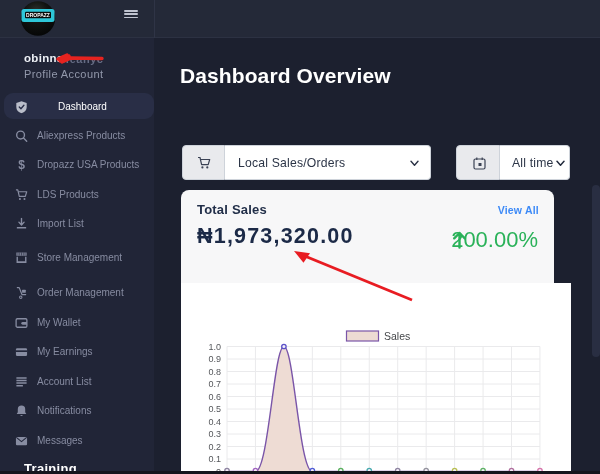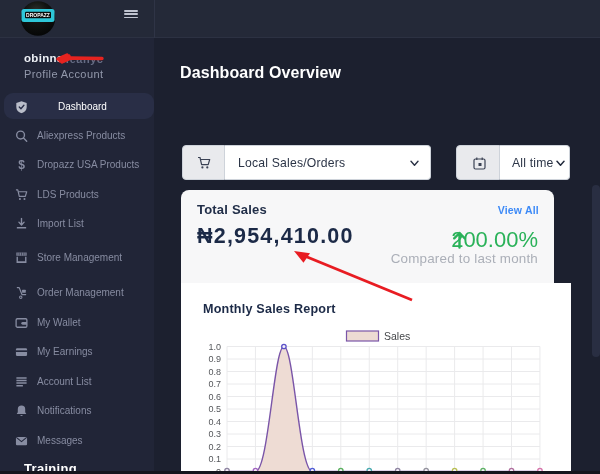--- a/index.html
+++ b/index.html
@@ -16,21 +16,21 @@
   #profacct{left:24px;top:68px;font-size:11px;color:#9298ab;letter-spacing:.4px;}
   #activerow{left:4px;top:93px;width:150px;height:26px;background:#292e46;border-radius:9px;}
   .mi{left:0;width:154px;height:26px;}
   .mi .ic{position:absolute;left:15px;top:50%;transform:translateY(-50%);width:13px;height:13px;}
   .mi .tx{position:absolute;left:37px;top:50%;transform:translateY(-50%);
           font-size:10px;color:#878ca1;letter-spacing:0;white-space:nowrap;}
   .mi.act .tx{color:#fff;font-weight:normal;padding-left:21px;}
   #training{left:24px;top:461px;font-size:13px;font-weight:bold;color:#fff;letter-spacing:.3px;}
   
   #main{left:154px;top:38px;width:446px;height:436px;background:#1c202f;}
-  #ovh{left:180px;top:64px;font-size:16px;font-weight:bold;color:#fff;letter-spacing:.1px;}
+  #ovh{left:180px;top:64px;font-size:21px;font-weight:bold;color:#fff;letter-spacing:.1px;}
   
   .addon{top:145px;height:35px;background:#e9eaed;border:1px solid #ced3da;box-sizing:border-box;border-radius:4px 0 0 4px;}
   .sel{top:145px;height:35px;background:#fff;border:1px solid #ced3da;border-left:none;border-radius:0 4px 4px 0;box-sizing:border-box;}
   .seltx{font-size:12.2px;color:#2c3547;font-weight:500;letter-spacing:.2px;position:absolute;top:50%;transform:translateY(-50%);}
   
   #card1{left:181px;top:190px;width:362px;height:93px;background:#f7f7f8;border-radius:8px 8px 0 0;padding-left:11px;}
   #card2{left:181px;top:283px;width:390px;height:191px;background:#ffffff;}
   #tsales{left:16px;top:12px;font-size:13px;font-weight:bold;color:#222f49;letter-spacing:.2px;}
   #viewall{right:15px;top:14px;font-size:10.5px;font-weight:bold;color:#3d8af7;letter-spacing:.2px;}
   #amount{left:16px;top:34px;font-size:21.5px;font-weight:bold;color:#1c2a47;letter-spacing:1.2px;}
@@ -187,29 +187,27 @@
 <div class="abs sel" style="left:500px;width:70px;">
   <span class="seltx" style="left:12px;">All time</span>
   <svg style="position:absolute;right:4px;top:14px" width="9" height="7" viewBox="0 0 10 8">
     <path d="M1 1.5 L5 6 L9 1.5" stroke="#222a3c" stroke-width="1.7" fill="none" stroke-linecap="round" stroke-linejoin="round"></path>
   </svg>
 </div>
 
 <div class="abs" id="card1">
   <div class="abs" id="tsales">Total Sales</div>
   <div class="abs" id="viewall">View All</div>
-  <div class="abs" id="amount">₦2,954,410.00</div>
+  <div class="abs" id="amount">₦1,973,320.00</div>
   <div class="abs" id="pct">200.00%</div>
   <svg class="abs" style="left:271px;top:40px" width="15" height="19" viewBox="0 0 15 19">
     <path d="M7.5 17.5 V3 M2.2 8.3 L7.5 3 L12.8 8.3" stroke="#2ab259" stroke-width="2.4" fill="none" stroke-linecap="round" stroke-linejoin="round"></path>
   </svg>
-  <div class="abs" id="cmp">Compared to last month</div>
 </div>
 <div class="abs" id="card2">
-  <div class="abs" id="msr">Monthly Sales Report</div>
   <svg class="abs" style="left:0;top:0" width="390" height="191" viewBox="0 0 390 191" id="chart">
       <line x1="46" x2="358.95" y1="63.5" y2="63.5" stroke="#eaeaec" stroke-width="1"></line>
       <line x1="46" x2="358.95" y1="76" y2="76" stroke="#eaeaec" stroke-width="1"></line>
       <line x1="46" x2="358.95" y1="88.5" y2="88.5" stroke="#eaeaec" stroke-width="1"></line>
       <line x1="46" x2="358.95" y1="101" y2="101" stroke="#eaeaec" stroke-width="1"></line>
       <line x1="46" x2="358.95" y1="113.5" y2="113.5" stroke="#eaeaec" stroke-width="1"></line>
       <line x1="46" x2="358.95" y1="126" y2="126" stroke="#eaeaec" stroke-width="1"></line>
       <line x1="46" x2="358.95" y1="138.5" y2="138.5" stroke="#eaeaec" stroke-width="1"></line>
       <line x1="46" x2="358.95" y1="151" y2="151" stroke="#eaeaec" stroke-width="1"></line>
       <line x1="46" x2="358.95" y1="163.5" y2="163.5" stroke="#eaeaec" stroke-width="1"></line>

